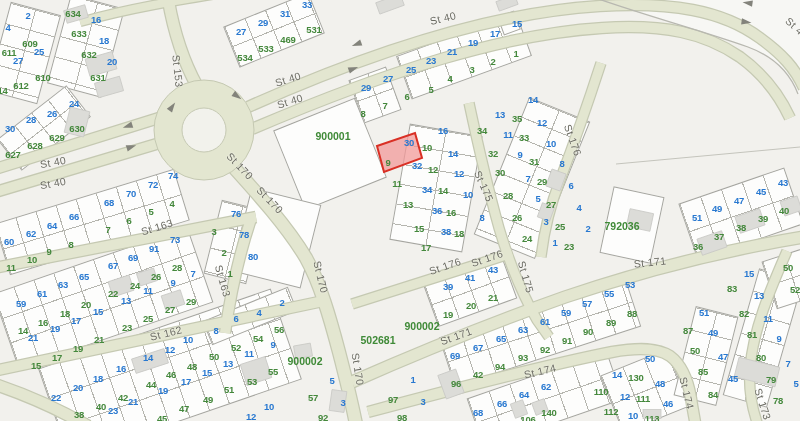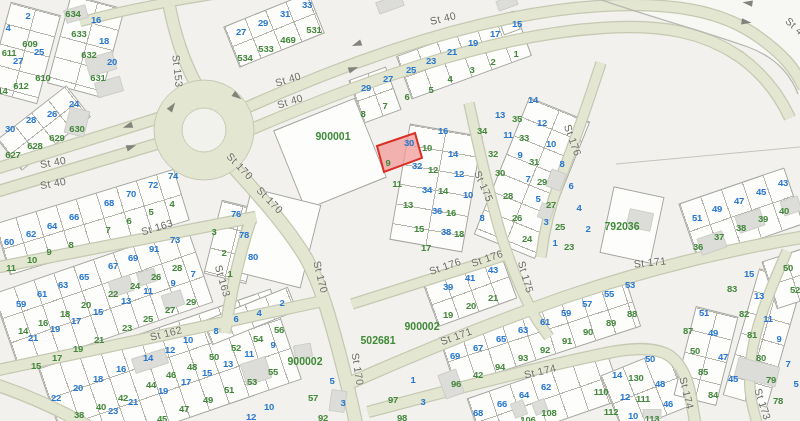--- a/index.html
+++ b/index.html
@@ -348,21 +348,21 @@
       <span class="pn blue" style="left: 343px; top: 402px;">3</span>
       <span class="pn green" style="left: 323px; top: 417px;">92</span>
       <span class="pn blue" style="left: 413px; top: 379px;">1</span>
       <span class="pn green" style="left: 393px; top: 399px;">97</span>
       <span class="pn blue" style="left: 423px; top: 401px;">3</span>
       <span class="pn green" style="left: 402px; top: 417px;">98</span>
       <span class="pn blue" style="left: 478px; top: 412px;">68</span>
       <span class="pn blue" style="left: 502px; top: 403px;">66</span>
       <span class="pn blue" style="left: 524px; top: 394px;">64</span>
       <span class="pn blue" style="left: 546px; top: 386px;">62</span>
-      <span class="pn green" style="left: 549px; top: 412px;">108</span>
+      <span class="pn green" style="left: 549px; top: 412px;">140</span>
       <span class="pn green" style="left: 528px; top: 419px;">106</span>
       <span class="pn green" style="left: 601px; top: 391px;">110</span>
       <span class="pn green" style="left: 611px; top: 411px;">112</span>
       <span class="pn blue" style="left: 617px; top: 374px;">14</span>
       <span class="pn blue" style="left: 650px; top: 358px;">50</span>
       <span class="pn green" style="left: 636px; top: 377px;">130</span>
       <span class="pn blue" style="left: 660px; top: 383px;">48</span>
       <span class="pn green" style="left: 643px; top: 398px;">111</span>
       <span class="pn blue" style="left: 668px; top: 403px;">46</span>
       <span class="pn green" style="left: 652px; top: 418px;">113</span>

